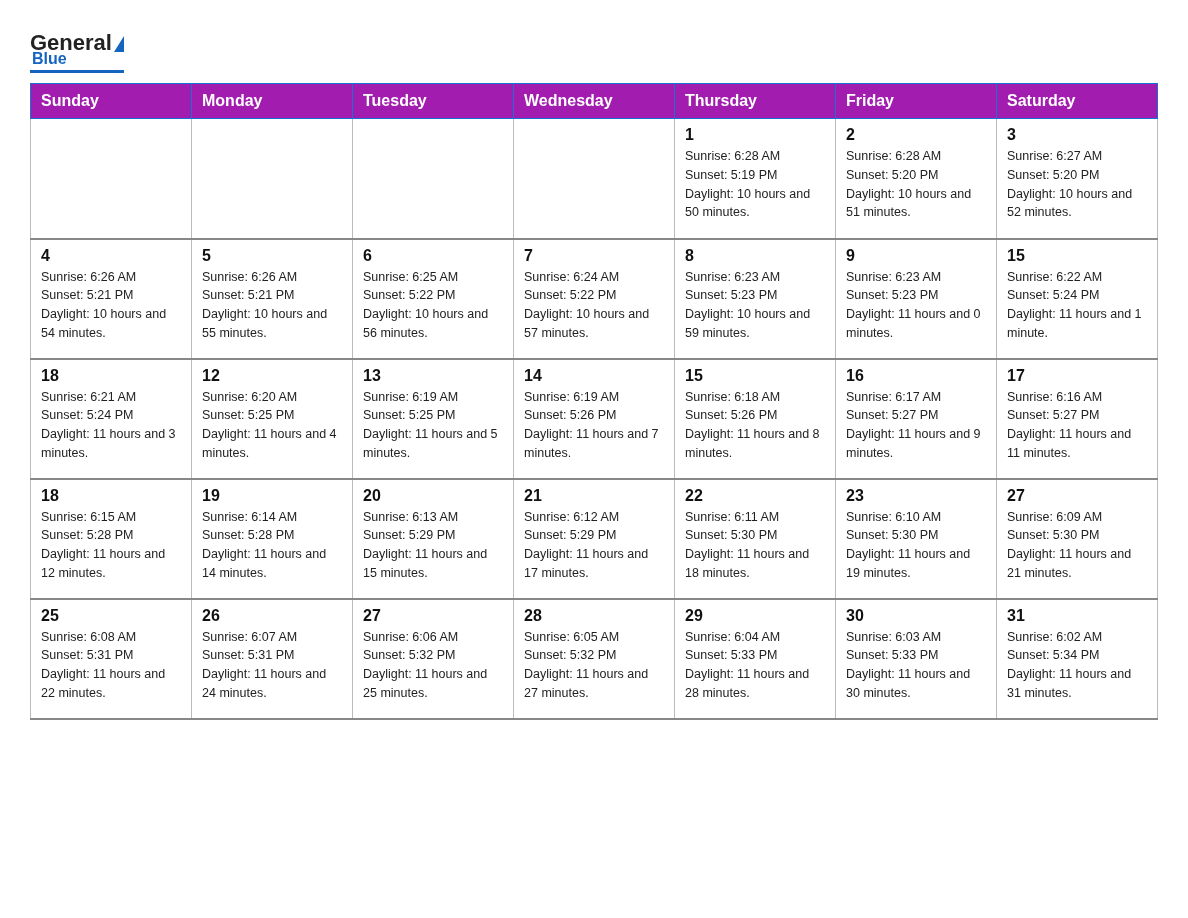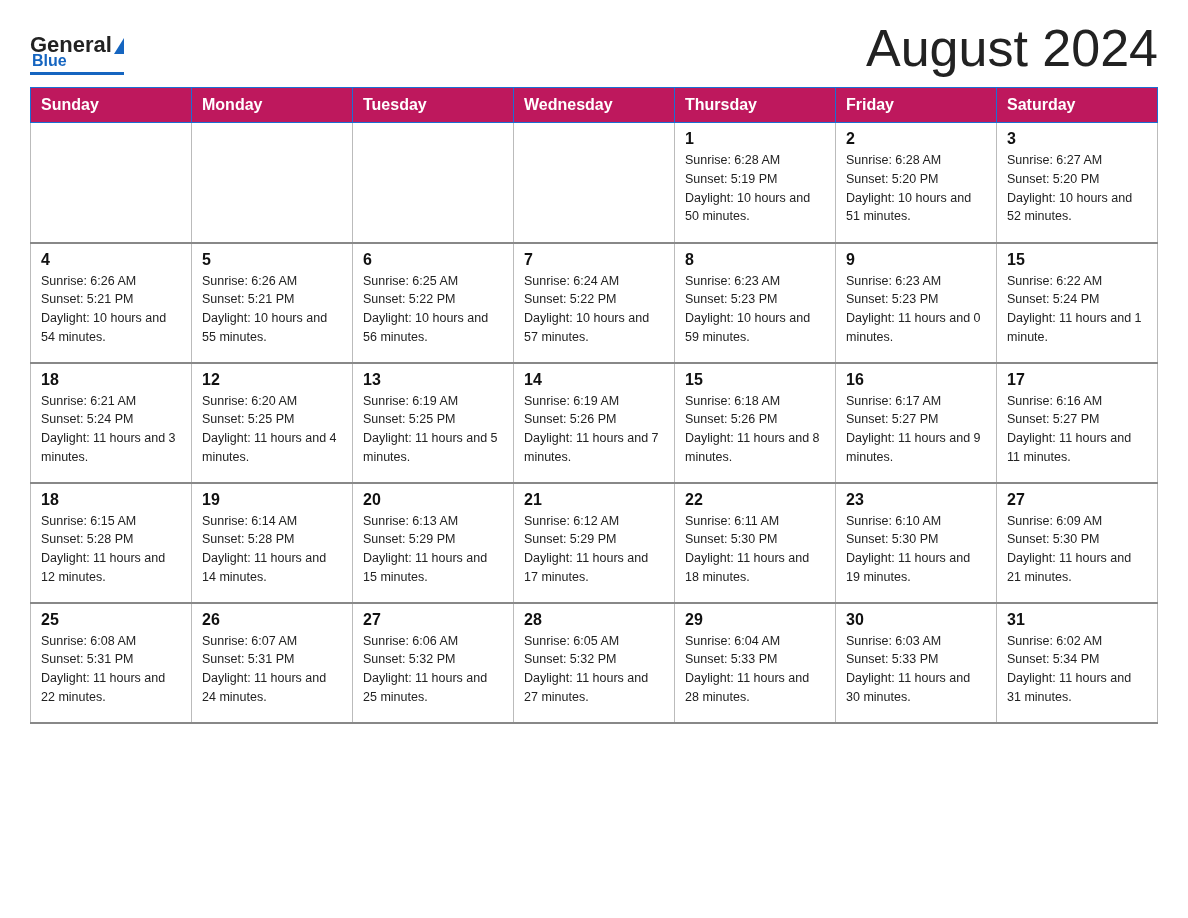--- a/index.html
+++ b/index.html
@@ -60,21 +60,21 @@
       font-size: 20px;
       color: #444;
       margin-top: 4px;
     }
     table {
       width: 100%;
       border-collapse: collapse;
       margin-top: 6px;
     }
     thead th {
-      background: #be185d;
+      background: #a21caf;
       color: #fff;
       font-size: 16px;
       font-weight: 600;
       padding: 8px 10px;
       text-align: left;
       border: 1px solid #1a6fd4;
     }
     tbody td {
       vertical-align: top;
       border: 1px solid #bbb;
@@ -112,21 +112,20 @@
       <span class="logo-general">General</span>
       <span class="logo-triangle"></span>
       <br>
     </div>
     <div style="font-size:16px; font-weight:bold; color:#1565c0; margin-top:-6px; padding-left:2px;">
       <span>Blue</span>
     </div>
     <div class="logo-line"></div>
   </div>
   <div class="title-block">
-    <div class="month-title">August 2024</div>
   </div>
 </div>
 
 <table>
   <thead>
     <tr>
       <th>Sunday</th>
       <th>Monday</th>
       <th>Tuesday</th>
       <th>Wednesday</th>

